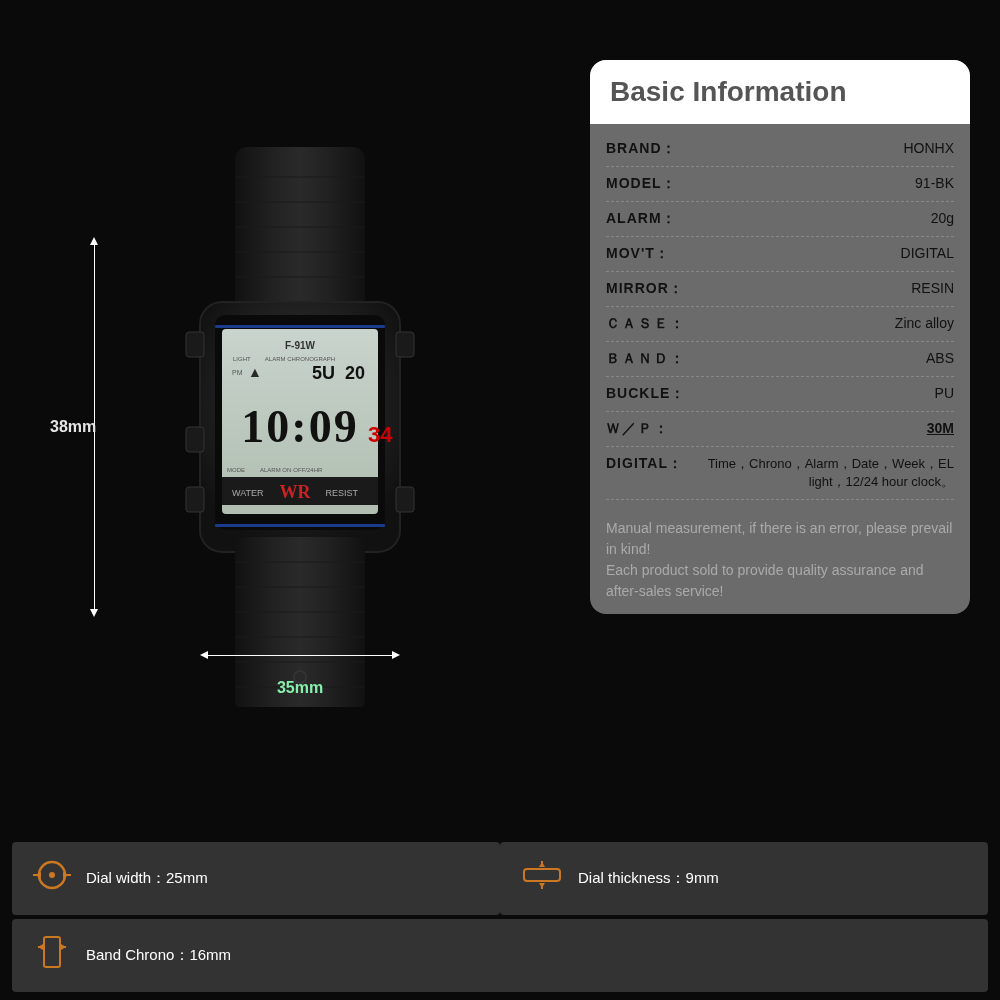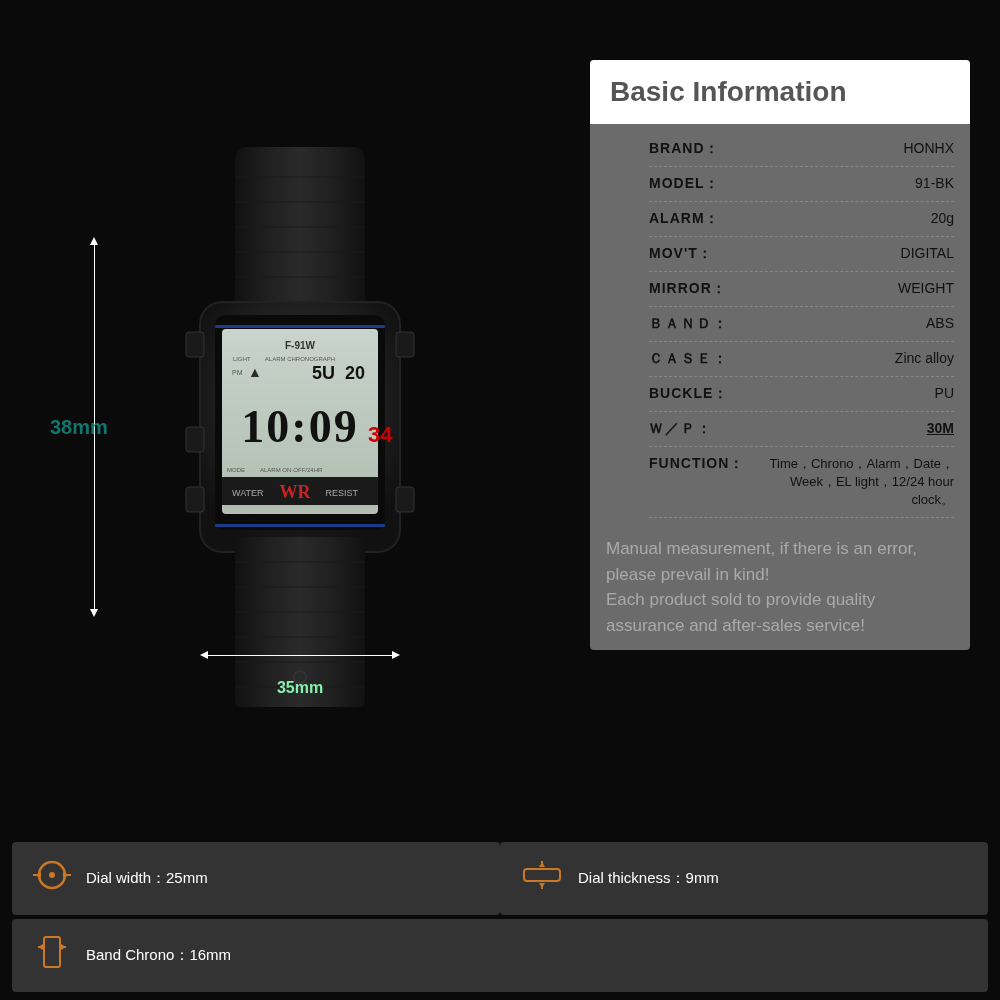--- a/index.html
+++ b/index.html
@@ -64,22 +64,22 @@
     .dim-arrow-bottom {
       border-left: 4px solid transparent;
       border-right: 4px solid transparent;
       border-top: 8px solid white;
     }
     .dim-label-38 {
       position: absolute;
       left: 20px;
       top: 50%;
       transform: translateY(-50%);
-      color: #0f766e;
-      font-size: 20px;
+      color: #e5e5e5;
+      font-size: 16px;
       font-weight: bold;
       white-space: nowrap;
     }
     .dim-line-h {
       height: 1px;
       background: white;
       flex: 1;
     }
     .dim-arrow-left {
       width: 0; height: 0;
@@ -98,42 +98,41 @@
     .watch-svg-container {
       position: relative;
       width: 320px;
       height: 560px;
     }
 
     
     .info-panel {
       width: 380px;
       background: #6b6b6b;
-      border-radius: 4px;
+      border-radius: 16px;
       padding: 0;
       overflow: hidden;
       align-self: flex-start;
       margin-top: 20px;
     }
 
     .info-header {
       background: white;
       padding: 16px 20px;
       margin-bottom: 0;
     }
 
     .info-header-title {
       font-size: 28px;
       font-weight: bold;
       color: #555;
     }
 
     .info-rows {
       padding: 8px 16px 8px 16px;
-      margin-left: 43px;
     }
 
     .info-row {
       display: flex;
       padding: 8px 0;
       border-bottom: 1px dashed #888;
       align-items: baseline;
     }
 
     .info-row:last-child {
@@ -165,21 +164,21 @@
     .info-function .info-key {
       margin-bottom: 2px;
     }
 
     .info-function .info-val {
       font-size: 13px;
     }
 
     .info-disclaimer {
       padding: 10px 16px 12px 16px;
-      font-size: 17px;
+      font-size: 14px;
       color: #aaa;
       line-height: 1.5;
     }
 
     
     .bottom-section {
       display: flex;
       flex-direction: column;
       gap: 4px;
       padding: 8px 12px;
@@ -348,41 +347,41 @@
         <div class="info-row">
           <span class="info-key">ALARM：</span>
           <span class="info-val">20g</span>
         </div>
         <div class="info-row">
           <span class="info-key">MOV'T：</span>
           <span class="info-val">DIGITAL</span>
         </div>
         <div class="info-row">
           <span class="info-key">MIRROR：</span>
-          <span class="info-val">WEIGHT</span>
+          <span class="info-val">RESIN</span>
+        </div>
+        <div class="info-row">
+          <span class="info-key" style="letter-spacing:2px;">ＣＡＳＥ：</span>
+          <span class="info-val">Zinc alloy</span>
         </div>
         <div class="info-row">
           <span class="info-key" style="letter-spacing:2px;">ＢＡＮＤ：</span>
           <span class="info-val">ABS</span>
         </div>
         <div class="info-row">
-          <span class="info-key" style="letter-spacing:2px;">ＣＡＳＥ：</span>
-          <span class="info-val">Zinc alloy</span>
-        </div>
-        <div class="info-row">
           <span class="info-key">BUCKLE：</span>
           <span class="info-val">PU</span>
         </div>
         <div class="info-row">
           <span class="info-key" style="letter-spacing:2px;">Ｗ／Ｐ：</span>
           <span class="info-val" style="font-weight:bold;text-decoration:underline;">30M</span>
         </div>
         <div class="info-function">
           <div style="display:flex; flex-wrap:wrap;">
-            <span class="info-key">FUNCTION：</span>
+            <span class="info-key">DIGITAL：</span>
             <span class="info-val">Time，Chrono，Alarm，Date，Week，EL light，12/24 hour clock。</span>
           </div>
         </div>
       </div>
       <div class="info-disclaimer">
         <div>Manual measurement, if there is an error, please prevail in kind!</div>
         <div>Each product sold to provide quality assurance and after-sales service!</div>
       </div>
     </div>
 

